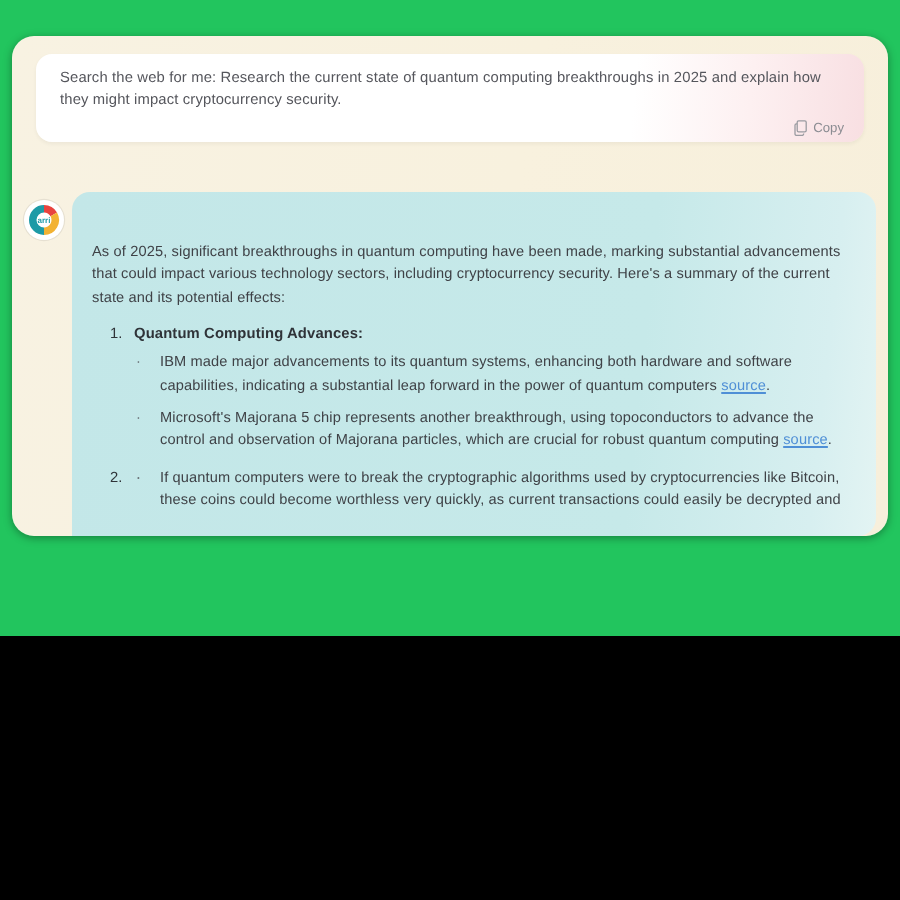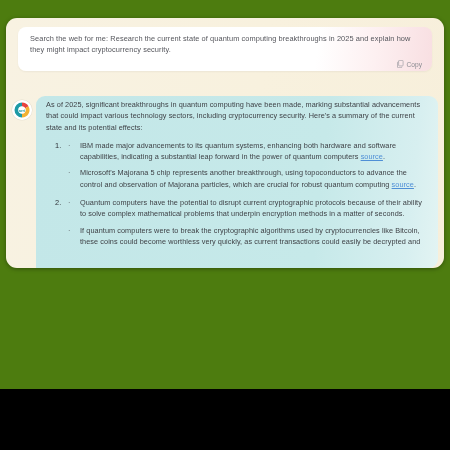--- a/index.html
+++ b/index.html
@@ -1,20 +1,20 @@
 <!DOCTYPE html>
 <html><head>
 <meta charset="utf-8">
 <style>
   html,body{margin:0;padding:0;background:#000;}
   body{width:450px;height:450px;overflow:hidden;
        font-family:"Liberation Sans",sans-serif;
        -webkit-font-smoothing:antialiased;}
 
-  .stage{position:relative;width:450px;height:389px;background:#4d7c0f;}
+  .stage{position:relative;width:450px;height:318px;background:#22c55e;}
 
   
   .chat-card{
     position:absolute;left:6px;top:18px;width:438px;height:250px;
     border-radius:11px;overflow:hidden;
     background:linear-gradient(100deg,#f8f2e2 0%,#f8f1de 55%,#f7efdb 100%);
     box-shadow:0 1px 4px rgba(0,0,0,.35);
   }
 
   
@@ -42,21 +42,21 @@
     position:absolute;left:6px;top:24px;width:20px;height:20px;border-radius:50%;
     background:#fff;box-shadow:0 0 0 .6px rgba(0,0,0,.07);
     display:flex;align-items:center;justify-content:center;overflow:hidden;
   }
   .avatar svg{display:block;width:20px;height:20px;}
 
   .asst-bubble{
     position:absolute;left:30px;top:20px;right:6px;bottom:0;
     border-radius:9px 9px 9px 0;
     background:linear-gradient(96deg,#c3e7e8 0%,#c6e9e9 70%,#d7eff0 92%,#e3f4f3 100%);
-    padding:3px 10px 0 10px;box-sizing:border-box;overflow:hidden;
+    padding:24px 10px 0 10px;box-sizing:border-box;overflow:hidden;
   }
 
   .para{font-size:7.3px;line-height:11.3px;color:#3f4247;letter-spacing:.07px;margin:0 0 7px 0;}
 
   .num-item{margin:0 0 3px 0;}
   .num-head{
     font-size:7.4px;line-height:11.5px;color:#2f3338;font-weight:bold;
     letter-spacing:.07px;padding-left:21px;position:relative;
   }
   .num-head .num{position:absolute;left:9px;font-weight:normal;}
@@ -101,41 +101,41 @@
         </svg>
       </div>
 
       <div class="asst-bubble">
 
         <p class="para">As of 2025, significant breakthroughs in quantum computing have been made, marking substantial advancements that could impact various technology sectors, including cryptocurrency security. Here's a summary of the current state and its potential effects:</p>
 
         <div class="num-item">
           <div class="num-head">
             <span class="num">1.</span>
+            <span>Quantum Computing Advances:</span>
           </div>
           <ul class="bullets">
             <li class="bullet">
               <span class="dot">·</span>
               <span>IBM made major advancements to its quantum systems, enhancing both hardware and software capabilities, indicating a substantial leap forward in the power of quantum computers </span><a class="src" href="#">source</a><span>.</span>
             </li>
             <li class="bullet">
               <span class="dot">·</span>
               <span>Microsoft's Majorana 5 chip represents another breakthrough, using topoconductors to advance the control and observation of Majorana particles, which are crucial for robust quantum computing </span><a class="src" href="#">source</a><span>.</span>
             </li>
           </ul>
         </div>
 
         <div class="num-item">
           <div class="num-head">
             <span class="num">2.</span>
           </div>
           <ul class="bullets">
             <li class="bullet">
               <span class="dot">·</span>
-              <span>Quantum computers have the potential to disrupt current cryptographic protocols because of their ability to solve complex mathematical problems that underpin encryption methods in a matter of seconds.</span>
             </li>
             <li class="bullet">
               <span class="dot">·</span>
               <span>If quantum computers were to break the cryptographic algorithms used by cryptocurrencies like Bitcoin, these coins could become worthless very quickly, as current transactions could easily be decrypted and</span>
             </li>
           </ul>
         </div>
 
       </div>
     </div>

